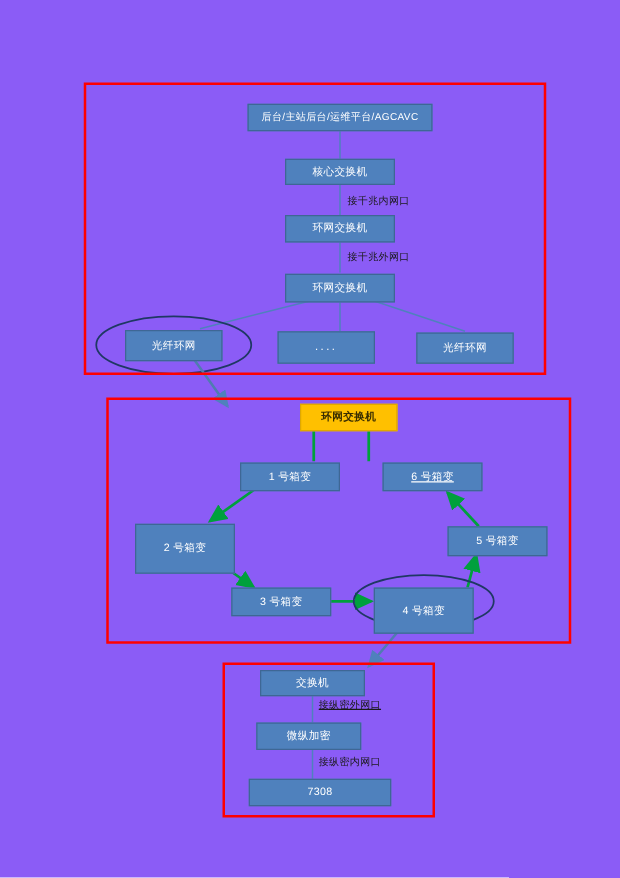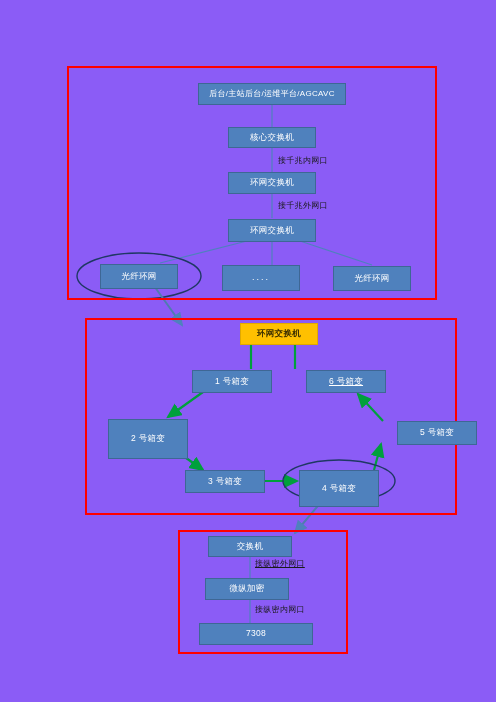--- a/index.html
+++ b/index.html
@@ -144,21 +144,21 @@
   <div class="frame" style="left:85px; top:318px; width:372px; height:197px;"></div>
 
   <div class="node accent" style="left:240px; top:323px; width:78px; height:22px;">环网交换机</div>
 
   <div class="node" style="left:192px; top:370px; width:80px; height:23px;">1 号箱变</div>
 
   <div class="node" style="left:306px; top:370px; width:80px; height:23px;text-decoration:underline;">6 号箱变</div>
 
   <div class="node" style="left:108px; top:419px; width:80px; height:40px;">2 号箱变</div>
 
-  <div class="node" style="left:358px; top:421px; width:80px; height:24px;margin-left:39px;">5 号箱变</div>
+  <div class="node" style="left:358px; top:421px; width:80px; height:24px;">5 号箱变</div>
 
   <div class="node" style="left:185px; top:470px; width:80px; height:23px;">3 号箱变</div>
 
   <div class="node" style="left:299px; top:470px; width:80px; height:37px;text-align:center;">4 号箱变</div>
 
   <div class="frame" style="left:178px; top:530px; width:170px; height:124px;"></div>
 
   <div class="node" style="left:208px; top:536px; width:84px; height:21px;text-align:center;">交换机</div>
 
   <div class="edge-label" style="left:255px; top:558px;text-decoration:underline;">接纵密外网口</div>

